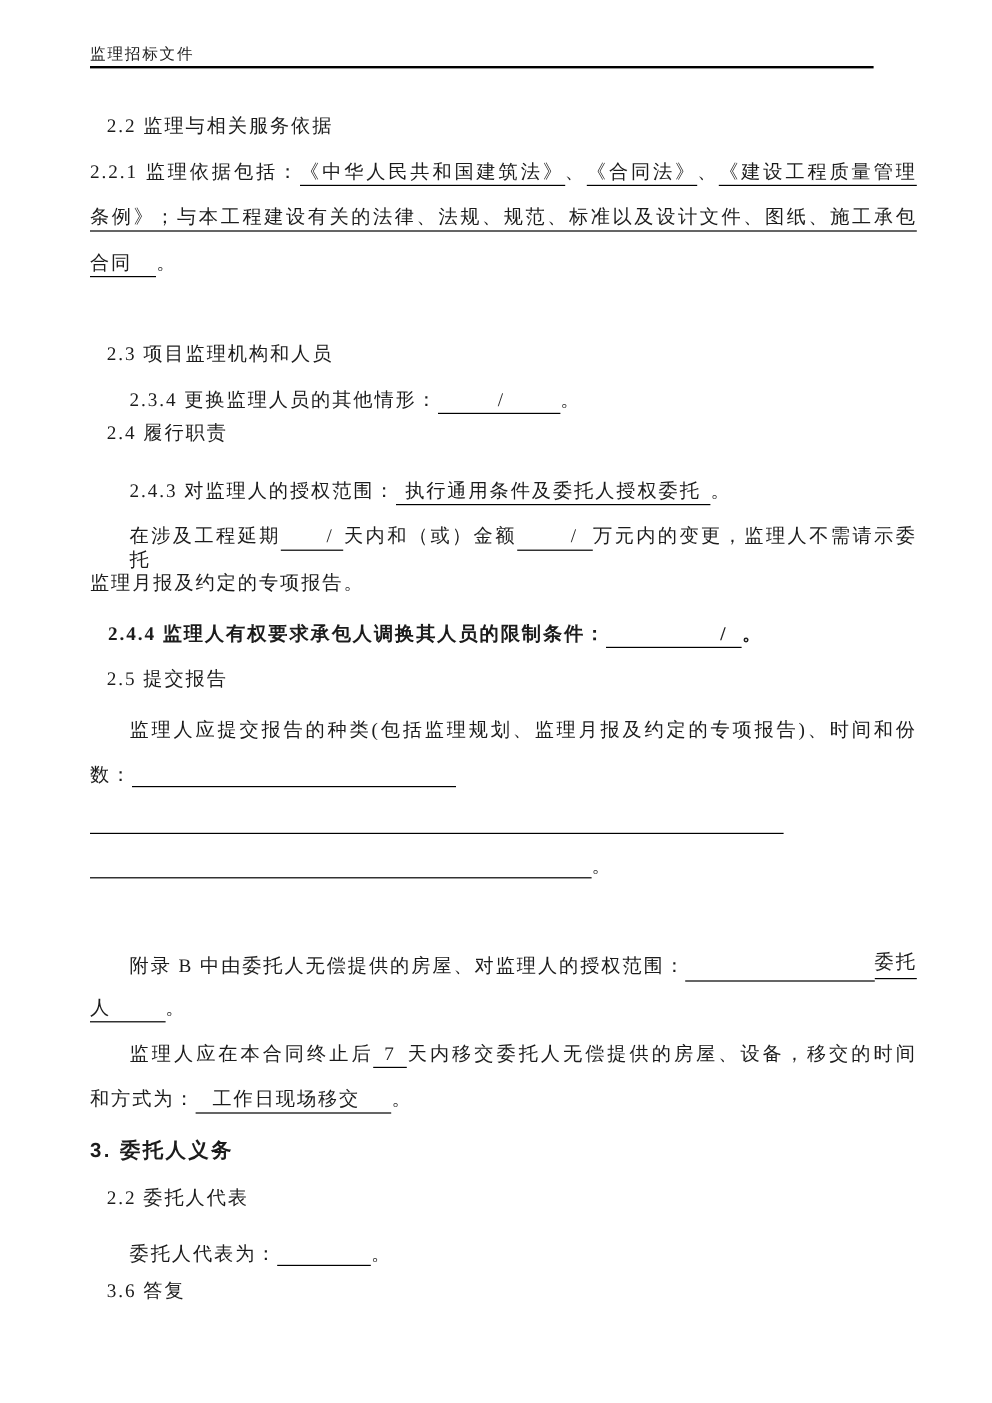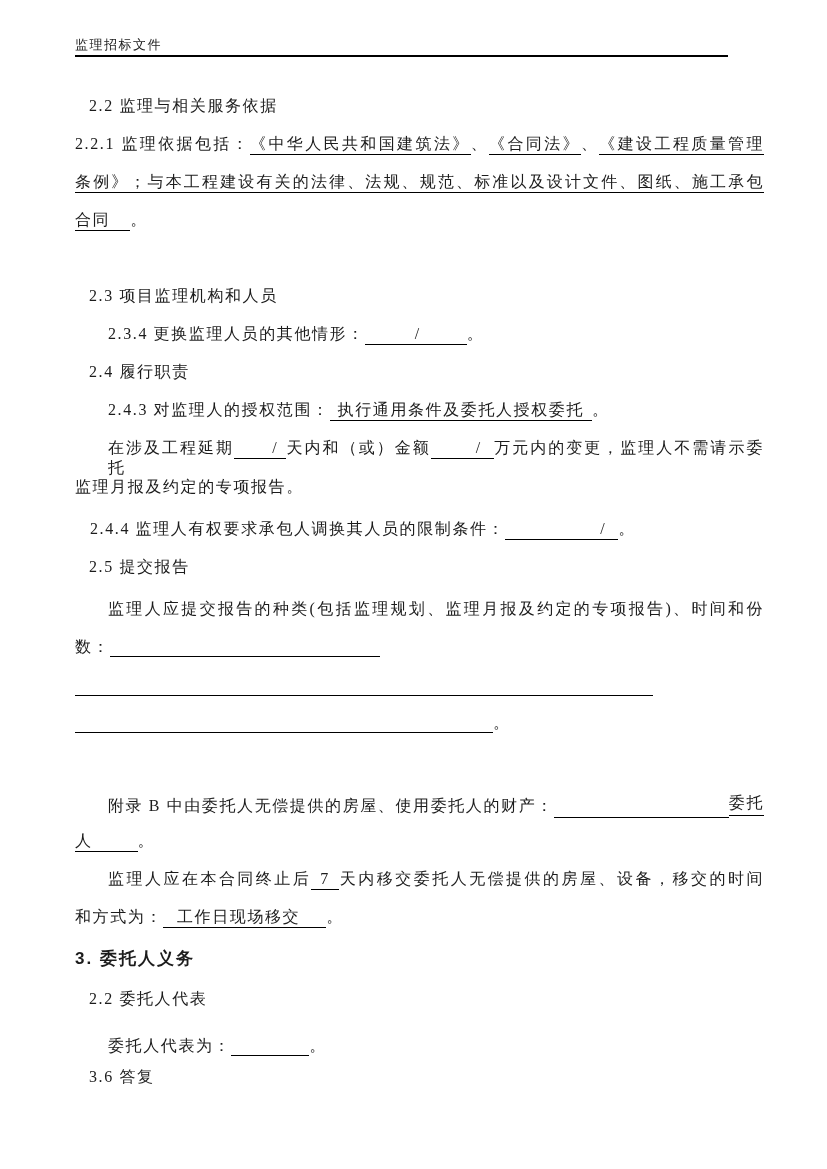--- a/index.html
+++ b/index.html
@@ -17,21 +17,21 @@
     position:absolute;left:75px;top:55px;width:653px;height:2px;background:#000;
   }
   .line{
     position:absolute;left:75px;right:63px;
     font-size:16px;letter-spacing:1.6px;line-height:20px;
     white-space:nowrap;
   }
   .just{white-space:normal;text-align:justify;text-align-last:justify;}
   .ind1{padding-left:14px;}
   .ind2{padding-left:33px;}
-  .ind3{padding-left:15px;}
+  .ind3{padding-left:15px;font-weight:bold;}
   .u{border-bottom:1.5px solid #000;padding-bottom:2px;}
   .sp{display:inline-block;height:1px;}
   .fill{display:inline-block;height:16px;border-bottom:1.5px solid #000;margin-bottom:-5px;}
   .flex{display:flex;align-items:flex-end;}
   .flex .prefix{white-space:nowrap;padding-left:33px;}
   .flex .gap{flex:1 1 auto;border-bottom:1.5px solid #000;margin-bottom:-2px;min-width:40px;}
   .flex .tail{white-space:nowrap;}
   .bold-head{
     font-family:"Liberation Sans","DejaVu Sans",sans-serif;
     font-weight:bold;font-size:17px;letter-spacing:2px;
@@ -51,21 +51,21 @@
 
   <div class="line just" style="top:172px"><span class="u">条例》；与本工程建设有关的法律、法规、规范、标准以及设计文件、图纸、施工承包</span></div>
 
   <div class="line" style="top:210px"><span class="u"><span>合同</span><i class="sp" style="width:20px"></i></span><span>。</span></div>
 
 
   <div class="line ind1" style="top:286px"><span>2.3 项目监理机构和人员</span></div>
 
   <div class="line ind2" style="top:324px"><span>2.3.4 更换监理人员的其他情形：</span><span class="u"><i class="sp" style="width:50px"></i><span>/</span><i class="sp" style="width:46px"></i></span><span>。</span></div>
 
-  <div class="line ind1" style="top:362px"><span>2.4 履行职责</span></div>
+  <div class="line ind1" style="top:352px"><span>2.4 履行职责</span></div>
 
   <div class="line ind2" style="top:400px"><span>2.4.3 对监理人的授权范围：</span><span class="u"><i class="sp" style="width:8px"></i><span>执行通用条件及委托人授权委托</span><i class="sp" style="width:8px"></i></span><span>。</span></div>
 
   <div class="line just ind2" style="top:438px"><span>在涉及工程延期</span><span class="u"><i class="sp" style="width:38px"></i><span>/</span><i class="sp" style="width:8px"></i></span><span>天内和（或）金额</span><span class="u"><i class="sp" style="width:45px"></i><span>/</span><i class="sp" style="width:12px"></i></span><span>万元内的变更，监理人不需请示委托</span></div>
 
   <div class="line" style="top:477px"><span>监理月报及约定的专项报告。</span></div>
 
   <div class="line ind3" style="top:519px"><span>2.4.4 监理人有权要求承包人调换其人员的限制条件：</span><span class="u"><i class="sp" style="width:95px"></i><span>/</span><i class="sp" style="width:12px"></i></span><span>。</span></div>
 
   <div class="line ind1" style="top:557px"><span>2.5 提交报告</span></div>
@@ -73,21 +73,21 @@
   <div class="line just ind2" style="top:599px"><span>监理人应提交报告的种类(包括监理规划、监理月报及约定的专项报告)、时间和份</span></div>
 
   <div class="line" style="top:637px"><span>数：</span><span class="fill" style="width:270px"></span></div>
 
   <div class="line" style="top:676px"><span class="fill" style="width:578px"></span></div>
 
   <div class="line" style="top:713px"><span class="fill" style="width:418px"></span><span>。</span></div>
 
 
   <div class="line flex" style="top:793px">
-      <span class="prefix">附录 B 中由委托人无偿提供的房屋、使用委托人的财产：</span>
+      <span class="prefix">附录 B 中由委托人无偿提供的房屋、对监理人的授权范围：</span>
       <span class="gap"></span>
       <span class="u tail">委托</span>
     </div>
 
   <div class="line" style="top:831px"><span class="u"><span>人</span><i class="sp" style="width:45px"></i></span><span>。</span></div>
 
   <div class="line just ind2" style="top:869px"><span>监理人应在本合同终止后</span><span class="u"><i class="sp" style="width:9px"></i><span>7</span><i class="sp" style="width:9px"></i></span><span>天内移交委托人无偿提供的房屋、设备，移交的时间</span></div>
 
   <div class="line" style="top:907px"><span>和方式为：</span><span class="u"><i class="sp" style="width:14px"></i><span>工作日现场移交</span><i class="sp" style="width:26px"></i></span><span>。</span></div>
 

